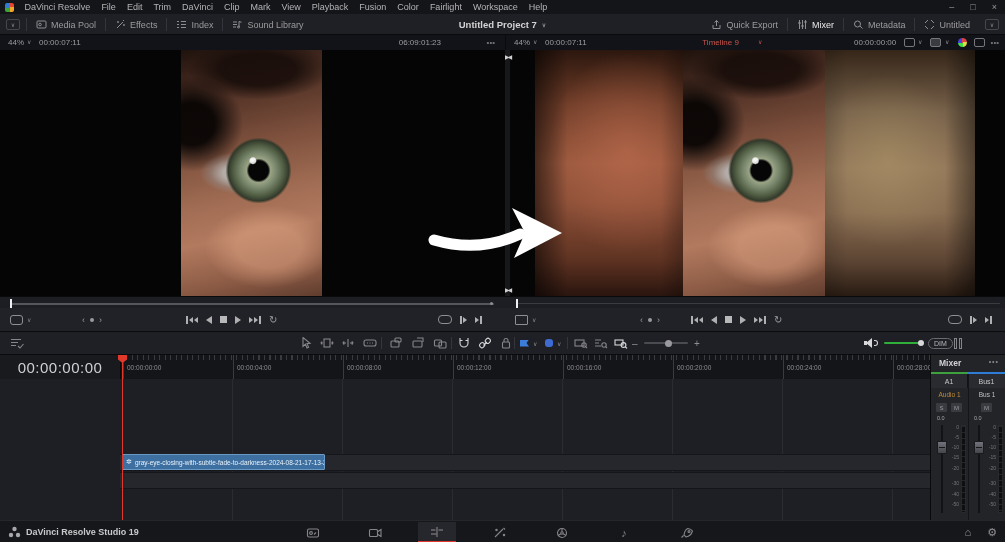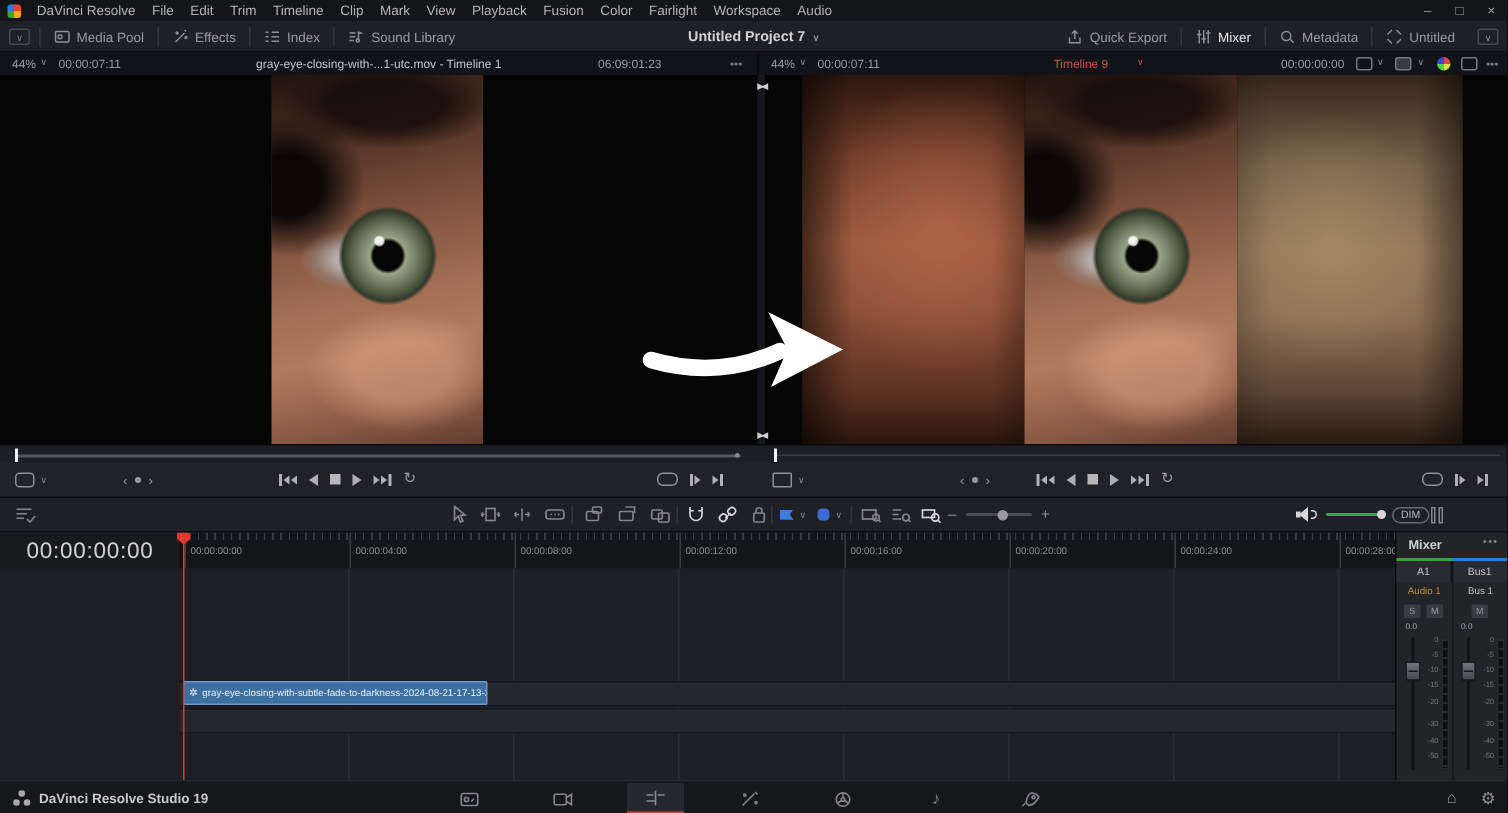--- a/index.html
+++ b/index.html
@@ -192,30 +192,30 @@
 <body>
 
 <div class="app">
 
   <div class="menubar">
     <div class="logo"></div>
     <span class="menu-item">DaVinci Resolve</span>
     <span class="menu-item">File</span>
     <span class="menu-item">Edit</span>
     <span class="menu-item">Trim</span>
-    <span class="menu-item">Timeline</span>
+    <span class="menu-item">DaVinci</span>
     <span class="menu-item">Clip</span>
     <span class="menu-item">Mark</span>
     <span class="menu-item">View</span>
     <span class="menu-item">Playback</span>
     <span class="menu-item">Fusion</span>
     <span class="menu-item">Color</span>
     <span class="menu-item">Fairlight</span>
     <span class="menu-item">Workspace</span>
-    <span class="menu-item">Audio</span>
+    <span class="menu-item">Help</span>
     <div class="win-controls">
       <span>–</span>
       <span>□</span>
       <span>×</span>
     </div>
   </div>
 
   <div class="toolbar">
     <div class="tb-left">
       <div class="panel-toggle">∨</div>
@@ -290,21 +290,20 @@
         <span>Untitled</span>
       </div>
       <div class="panel-toggle">∨</div>
     </div>
   </div>
 
   <div class="vheader vh-left">
     <span style="left:8px">44%</span>
     <span style="left:27px" class="chev">∨</span>
     <span style="left:39px">00:00:07:11</span>
-    <span class="vh-title">gray-eye-closing-with-...1-utc.mov - Timeline 1</span>
     <span style="right:64px">06:09:01:23</span>
     <span style="right:10px;color:#77777b">•••</span>
   </div>
   <div class="vheader vh-right">
     <span style="left:8px">44%</span>
     <span style="left:27px" class="chev">∨</span>
     <span style="left:39px">00:00:07:11</span>
     <span class="vh-title red" style="left:43%">Timeline 9</span>
     <span class="chev red" style="left:50.5%;position:absolute;top:0;line-height:15px">∨</span>
     <span style="left:348px" data_bind="">00:00:00:00</span>

